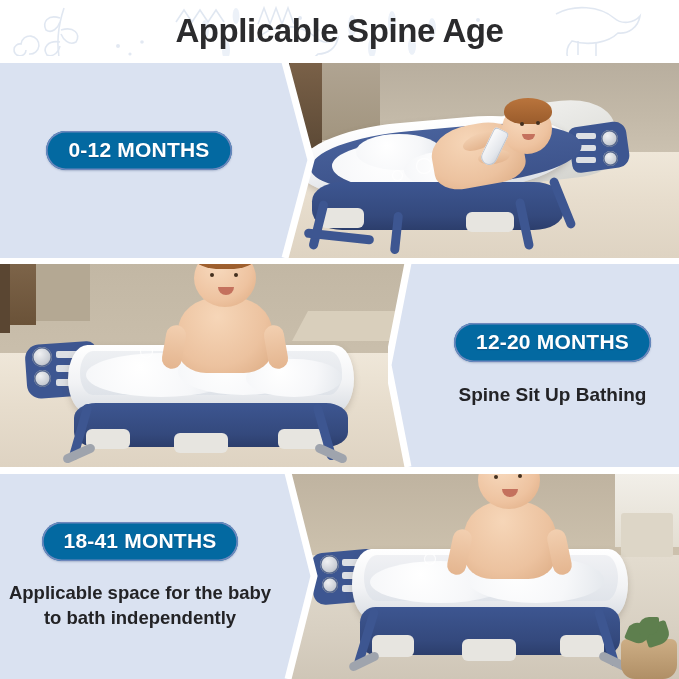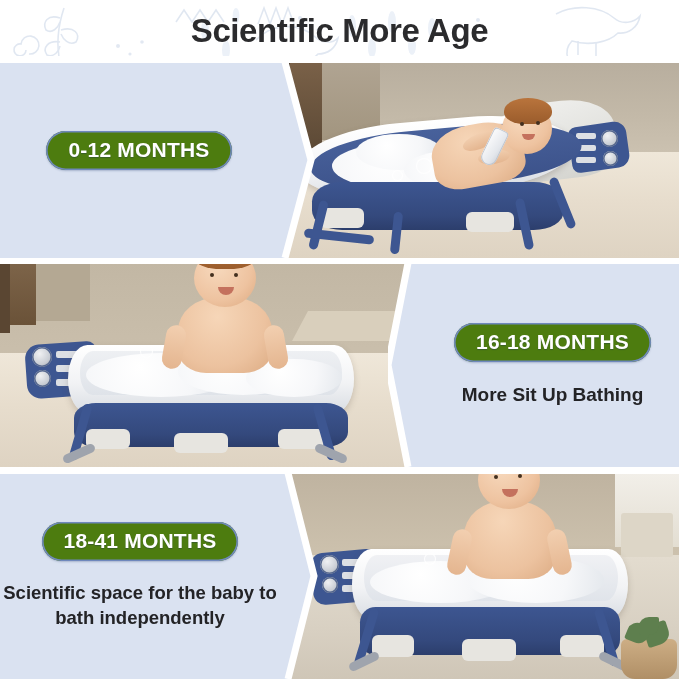--- a/index.html
+++ b/index.html
@@ -41,21 +41,21 @@
   .panel-inner {
     position:absolute; inset:0;
     display:flex; flex-direction:column;
     align-items:center; justify-content:center;
     z-index:4;
   }
   .panel-inner.shift-left  { padding-right:38px; }
   .panel-inner.shift-right { padding-left:38px; }
 
   .age-badge {
-    background:#4d7c0f;
+    background:#0369a1;
     color:#ffffff;
     font-size:21px; font-weight:bold;
     letter-spacing:0.2px;
     padding:7px 22px 8px;
     border-radius:999px;
     box-shadow:inset 0 0 0 1.6px #6f88bd, 0 1px 2px rgba(40,60,110,.28);
     white-space:nowrap;
     margin-bottom:20px;
     text-shadow:0 1px 1px rgba(20,40,90,.35);
   }
@@ -233,21 +233,21 @@
     <path d="M76 464 l0 10 M84 462 l0 12"></path>
     <path d="M150 470 l6 -10 l6 10 l6 -10 l6 10 l6 -10 l6 10"></path>
     <path d="M230 472 l0 -8 M240 474 l0 -6"></path>
     <path d="M300 466 a8 8 0 1 0 16 0"></path>
     <path d="M470 468 c10 -8 26 -6 32 4"></path>
     <path d="M588 460 c10 -8 26 -6 32 4 M596 466 l0 8"></path>
   </g>
 </svg>
 
 <div id="header">
-  <div id="page-title">Scientific More Age</div>
+  <div id="page-title">Applicable Spine Age</div>
 </div>
 
 <div class="gap-band" id="gap-top"></div>
 
 <div class="row" id="row-1">
 
   <div class="photo" style="left:282px; width:397px;">
     <div class="scene">
       <div class="floor-back" style="height:50%;"></div>
       <div class="floor-front" style="height:54%;"></div>
@@ -369,22 +369,22 @@
       </div>
     </div>
   </div>
 
   <div class="panel" style="left:388px; width:291px;">
     <svg width="291" height="204" viewBox="0 0 291 204" style="position:absolute; inset:0;">
       <polygon points="20,0 291,0 291,204 20,204 0,102" fill="#dae2f1"></polygon>
       <polyline points="20,0 0,102 20,204" fill="none" stroke="#ffffff" stroke-width="7"></polyline>
     </svg>
     <div class="panel-inner shift-right">
-      <div class="age-badge">16-18 MONTHS</div>
-      <div class="caption">More Sit Up Bathing</div>
+      <div class="age-badge">12-20 MONTHS</div>
+      <div class="caption">Spine Sit Up Bathing</div>
     </div>
   </div>
 </div>
 
 <div class="gap-band" id="gap-mid-2"></div>
 
 <div class="row" id="row-3">
 
   <div class="photo" style="left:288px; width:391px;">
     <div class="scene">
@@ -439,16 +439,16 @@
     </div>
   </div>
 
   <div class="panel" style="left:0; width:318px;">
     <svg width="318" height="206" viewBox="0 0 318 206" style="position:absolute; inset:0;">
       <polygon points="0,0 288,0 314,103 288,206 0,206" fill="#dae2f1"></polygon>
       <polyline points="288,0 314,103 288,206" fill="none" stroke="#ffffff" stroke-width="7"></polyline>
     </svg>
     <div class="panel-inner shift-left">
       <div class="age-badge">18-41 MONTHS</div>
-      <div class="caption wide">Scientific space for the baby to bath independently</div>
+      <div class="caption wide">Applicable space for the baby to bath independently</div>
     </div>
   </div>
 </div>
 
 </body></html>

